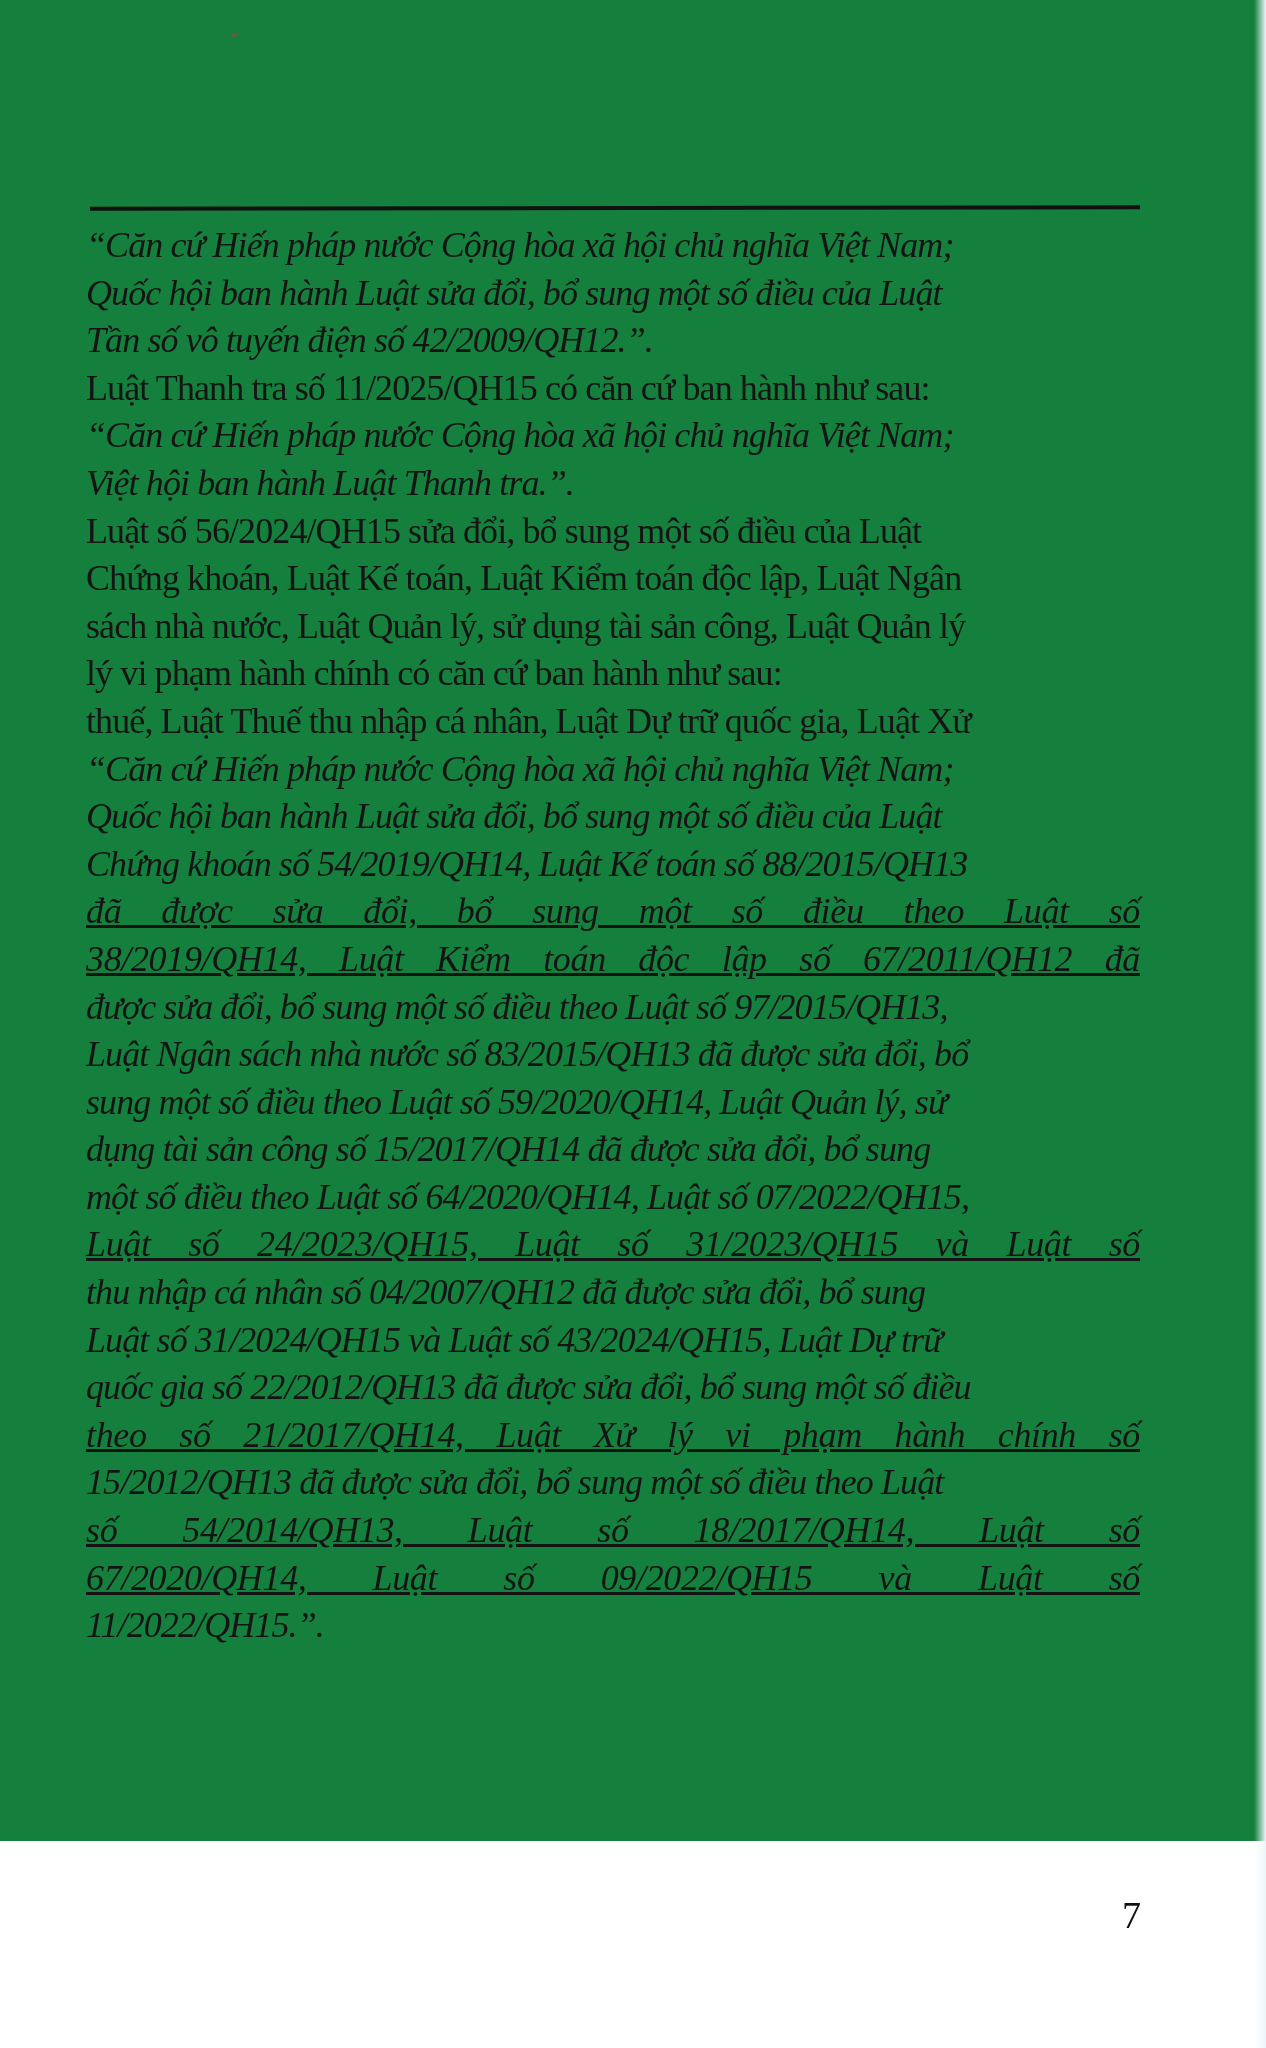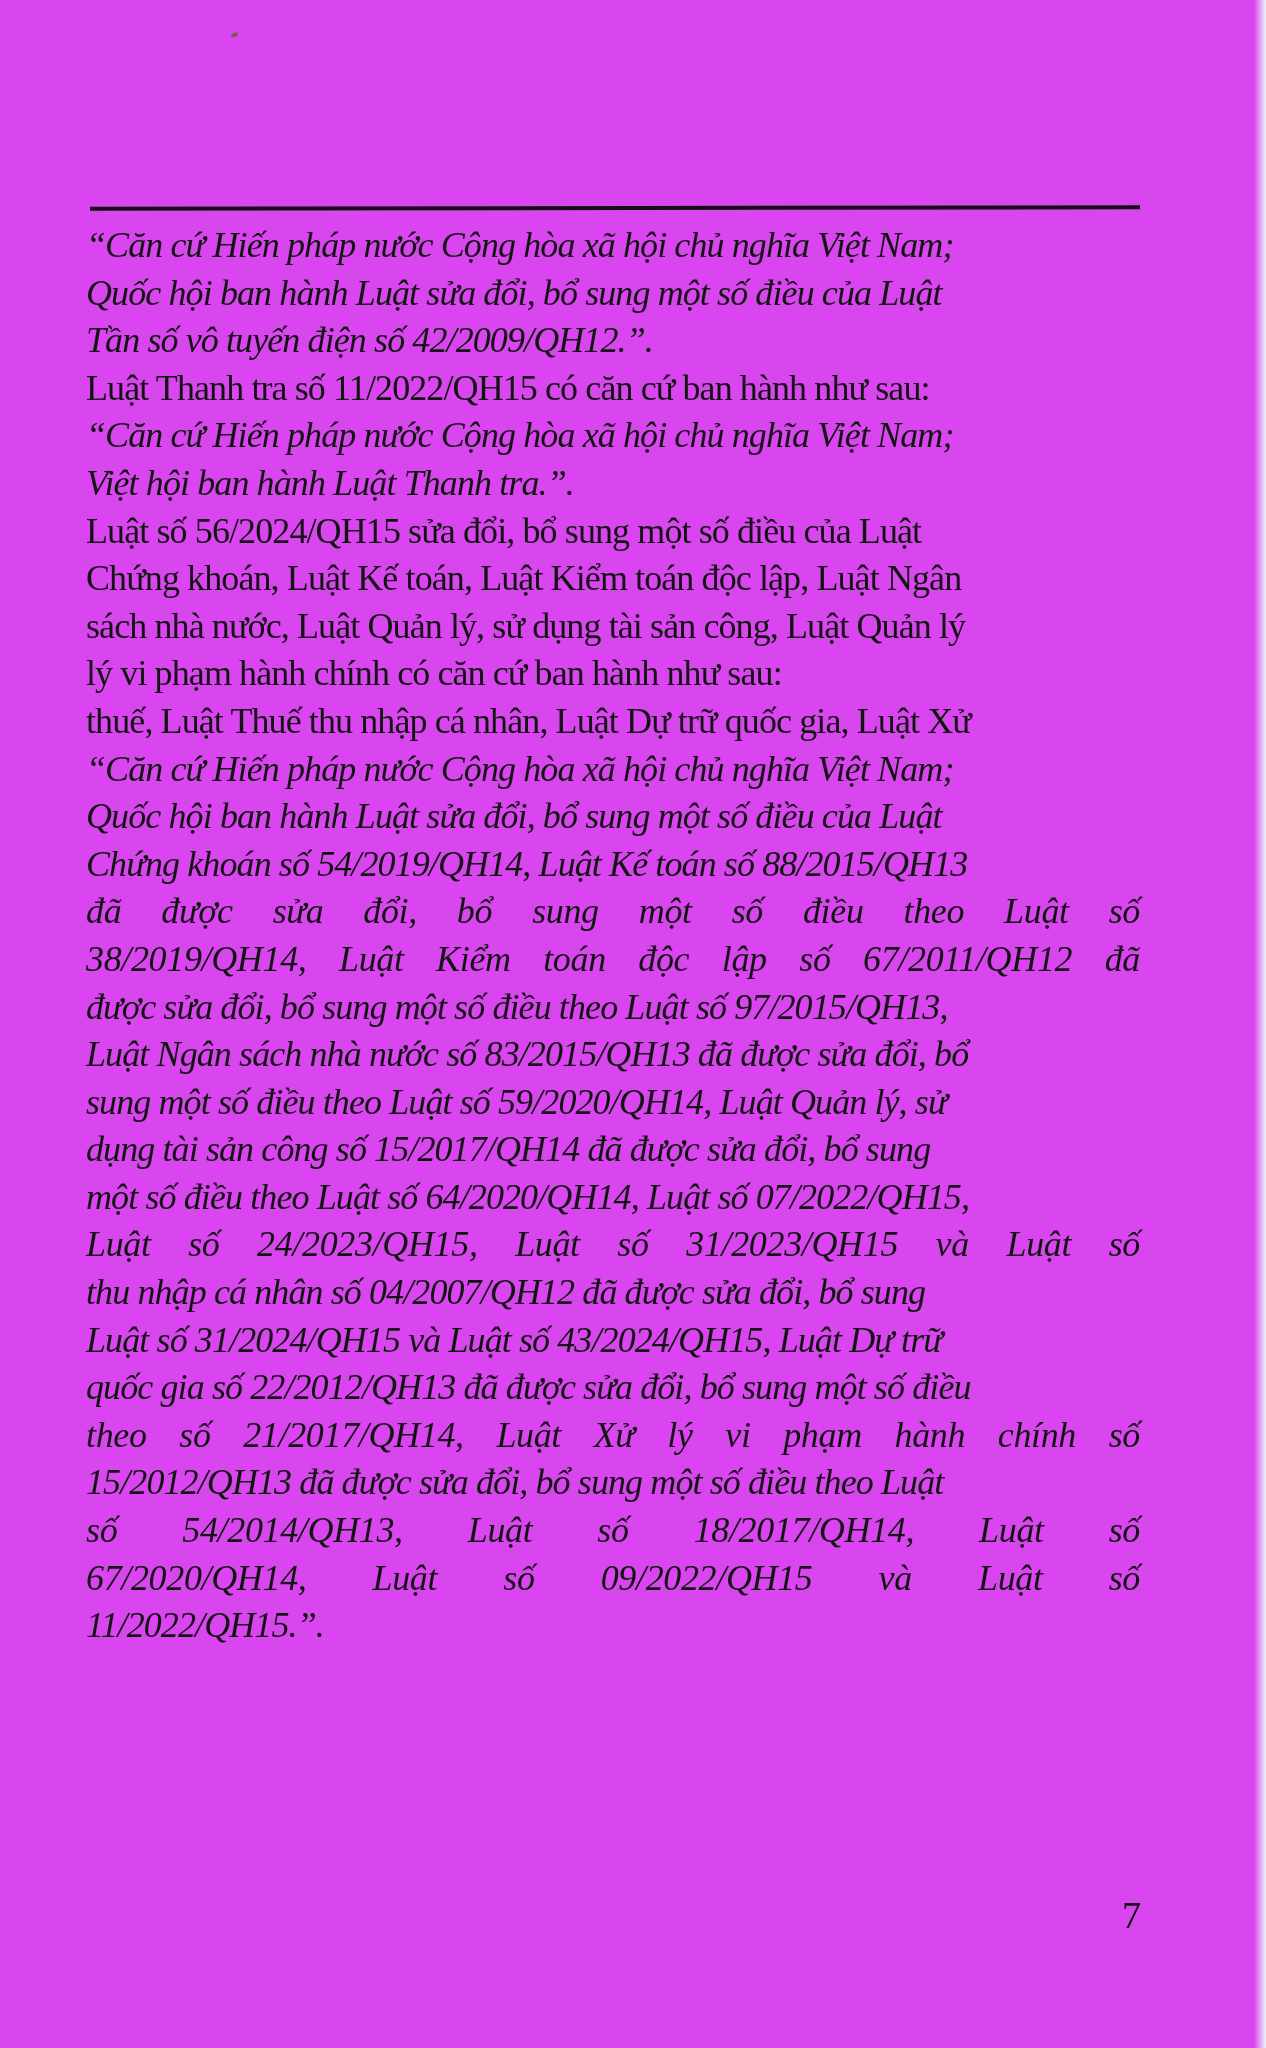--- a/index.html
+++ b/index.html
@@ -12,22 +12,22 @@
     height: 2048px;
     position: relative;
     overflow: hidden;
     font-family: "Liberation Serif", "DejaVu Serif", serif;
     color: #141414;
   }
   .page {
     position: absolute;
     left: 0; top: 0;
     width: 1266px;
-    height: 2048px;
-    background: #d946ef;
+    height: 1841px;
+    background: #15803d;
   }
   .edge-tint {
     position: absolute;
     right: 0; top: 0;
     width: 12px;
     height: 2048px;
     background: linear-gradient(to right, rgba(235,244,250,0) 0%, #eef5fa 100%);
   }
   .speck {
     position: absolute;
@@ -63,20 +63,21 @@
     white-space: nowrap;
     letter-spacing: -0.35px;
   }
   .italic {
     font-style: italic;
   }
   .justify {
     text-align: justify;
     text-align-last: justify;
     white-space: normal;
+    text-decoration: underline;
   }
   .condensed {
     letter-spacing: -0.9px;
   }
   .page-number {
     position: absolute;
     left: 1122px;
     top: 1895px;
     font-size: 38px;
     line-height: 40px;
@@ -88,21 +89,21 @@
 
 <div class="page">
   <div class="edge-tint"></div>
   <div class="speck"></div>
   <div class="rule"></div>
 
   <div class="content">
     <span class="line italic condensed">“Căn cứ Hiến pháp nước Cộng hòa xã hội chủ nghĩa Việt Nam;</span>
     <span class="line italic condensed">Quốc hội ban hành Luật sửa đổi, bổ sung một số điều của Luật</span>
     <span class="line italic condensed">Tần số vô tuyến điện số 42/2009/QH12.”.</span>
-    <span class="line condensed">Luật Thanh tra số 11/2022/QH15 có căn cứ ban hành như sau:</span>
+    <span class="line condensed">Luật Thanh tra số 11/2025/QH15 có căn cứ ban hành như sau:</span>
     <span class="line italic condensed">“Căn cứ Hiến pháp nước Cộng hòa xã hội chủ nghĩa Việt Nam;</span>
     <span class="line italic condensed">Việt hội ban hành Luật Thanh tra.”.</span>
     <span class="line condensed">Luật số 56/2024/QH15 sửa đổi, bổ sung một số điều của Luật</span>
     <span class="line condensed">Chứng khoán, Luật Kế toán, Luật Kiểm toán độc lập, Luật Ngân</span>
     <span class="line condensed">sách nhà nước, Luật Quản lý, sử dụng tài sản công, Luật Quản lý</span>
     <span class="line condensed">lý vi phạm hành chính có căn cứ ban hành như sau:</span>
     <span class="line condensed">thuế, Luật Thuế thu nhập cá nhân, Luật Dự trữ quốc gia, Luật Xử</span>
     <span class="line italic condensed">“Căn cứ Hiến pháp nước Cộng hòa xã hội chủ nghĩa Việt Nam;</span>
     <span class="line italic condensed">Quốc hội ban hành Luật sửa đổi, bổ sung một số điều của Luật</span>
     <span class="line italic condensed">Chứng khoán số 54/2019/QH14, Luật Kế toán số 88/2015/QH13</span>

